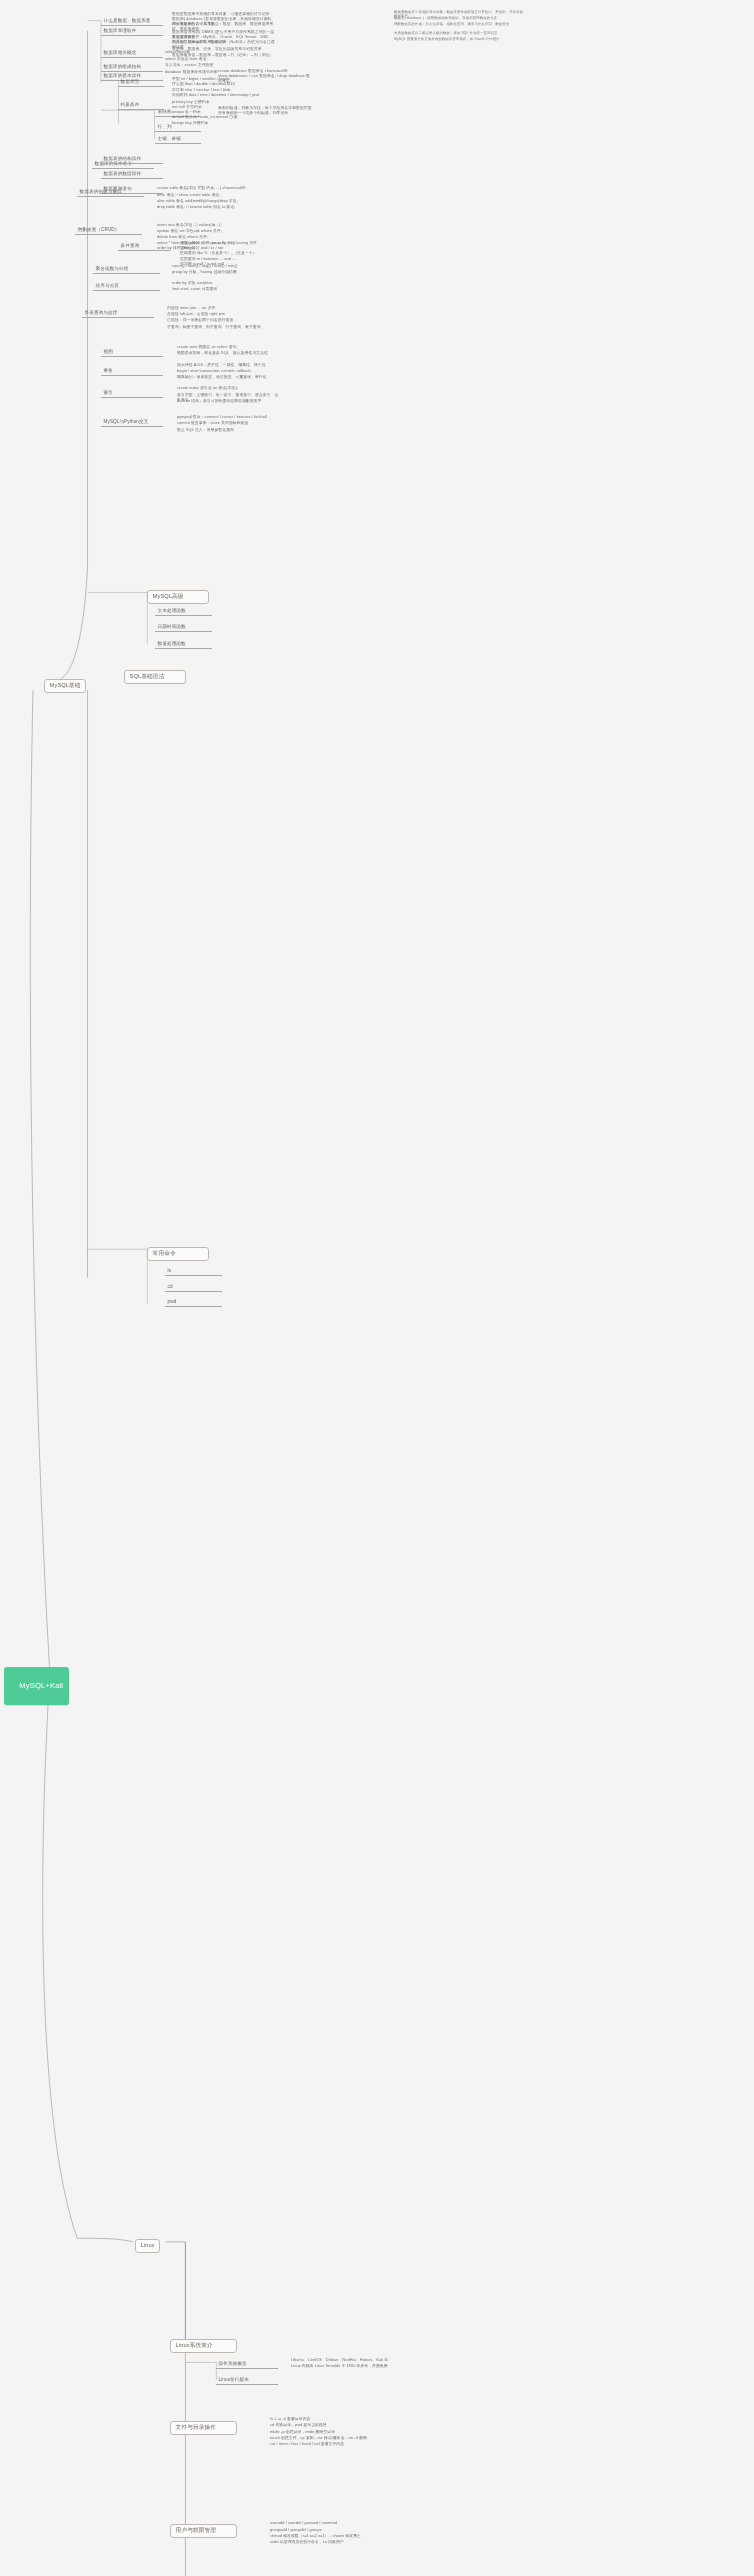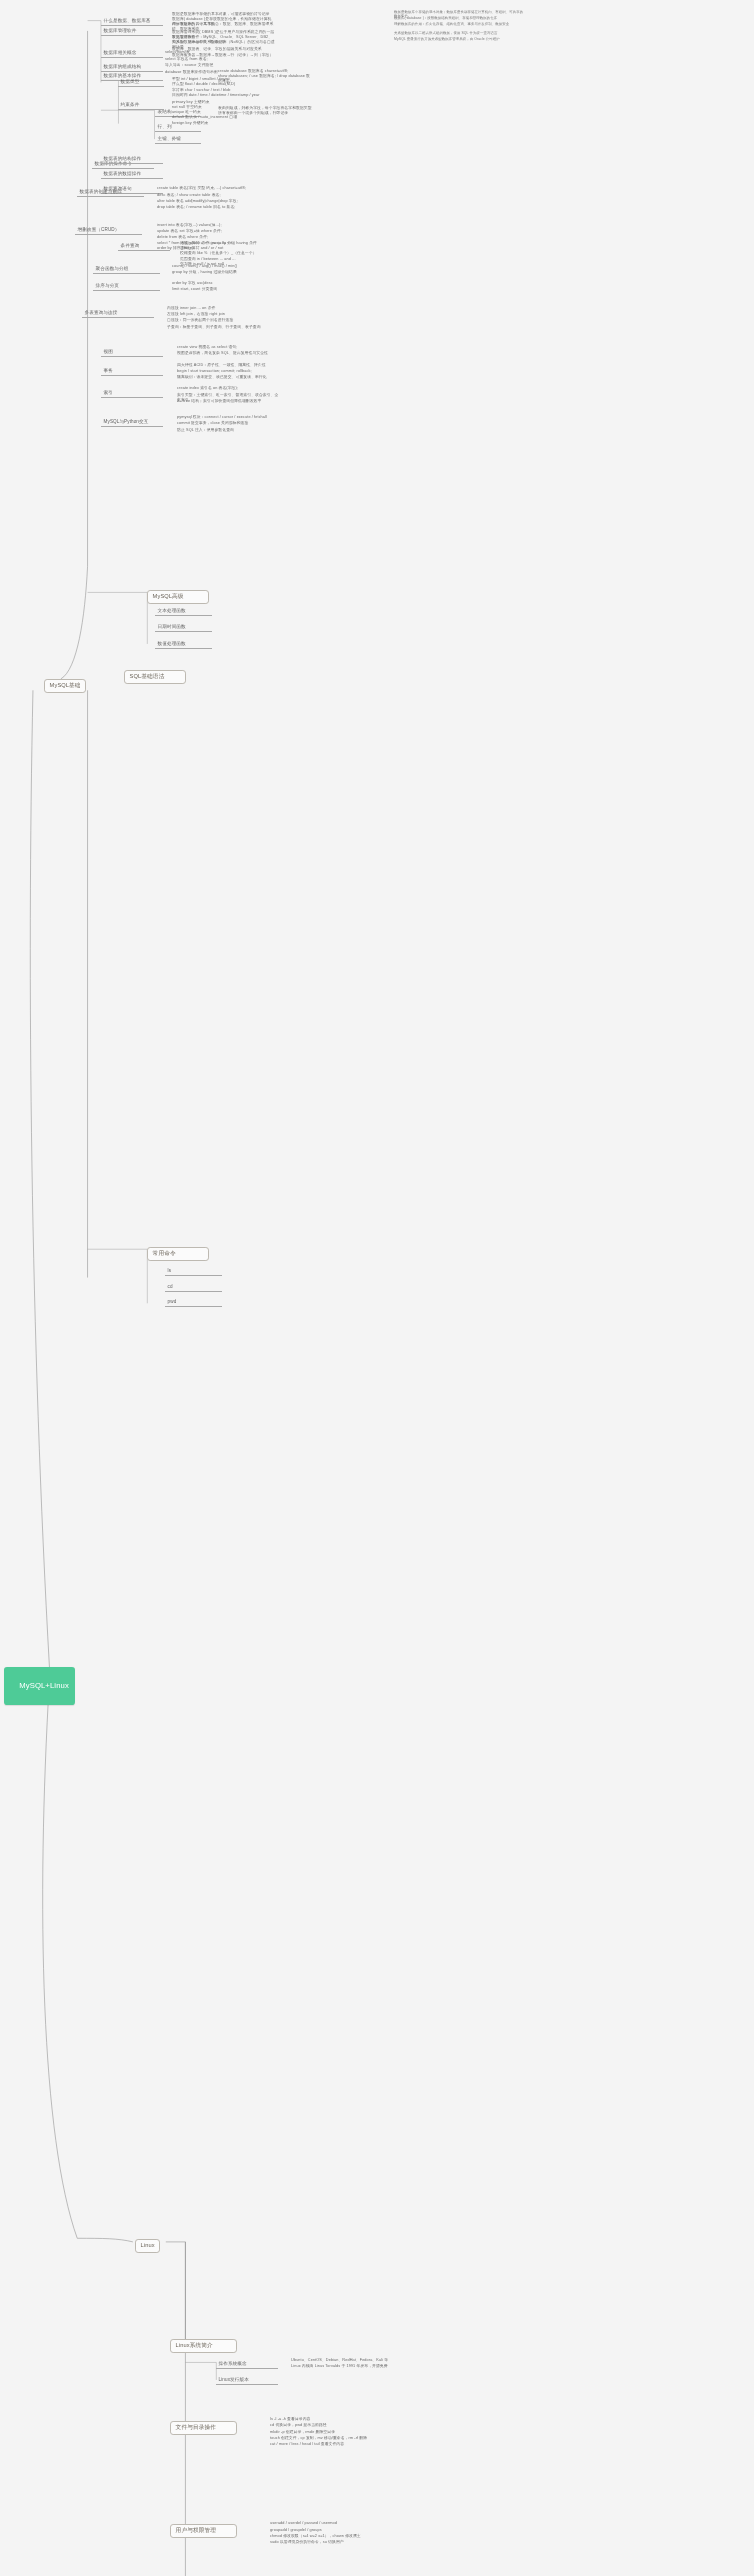--- a/index.html
+++ b/index.html
@@ -95,21 +95,21 @@
       <path d="M360 5366 L 420 5366"></path>
       <path d="M360 5546 L 420 5546"></path>
       <path d="M360 5726 L 420 5726"></path>
       <path d="M360 5906 L 420 5906"></path>
       <path d="M360 6126 L 420 6126"></path>
       <path d="M360 6306 L 420 6306"></path>
     </g>
   </svg>
 
   <div class="node root" id="root-node" style="left: 4.1px; top: 1667px;">
-    <span>MySQL+Linux</span>
+    <span>MySQL+Kali</span>
   </div>
 
   <div id="branch-layer">
       <div class="node lvl1" style="left: 44px; top: 679px;">MySQL基础</div>
       <div class="node lvl1" style="left: 135px; top: 2239px;">Linux</div>
     </div>
   <div id="node-layer">
       <div class="node lvl2" style="left: 101px; top: 17.5px; width: 62px; border-bottom: 0.5px solid rgb(169, 169, 169);">什么是数据、数据库基</div>
       <div class="node lvl2" style="left: 101px; top: 27px; width: 62px; border-bottom: 0.5px solid rgb(169, 169, 169);">数据库管理软件</div>
       <div class="node leaf" style="left: 170px; top: 11.3px; width: 108px;">数据是数据库中存储的基本对象，可描述事物的符号记录</div>

